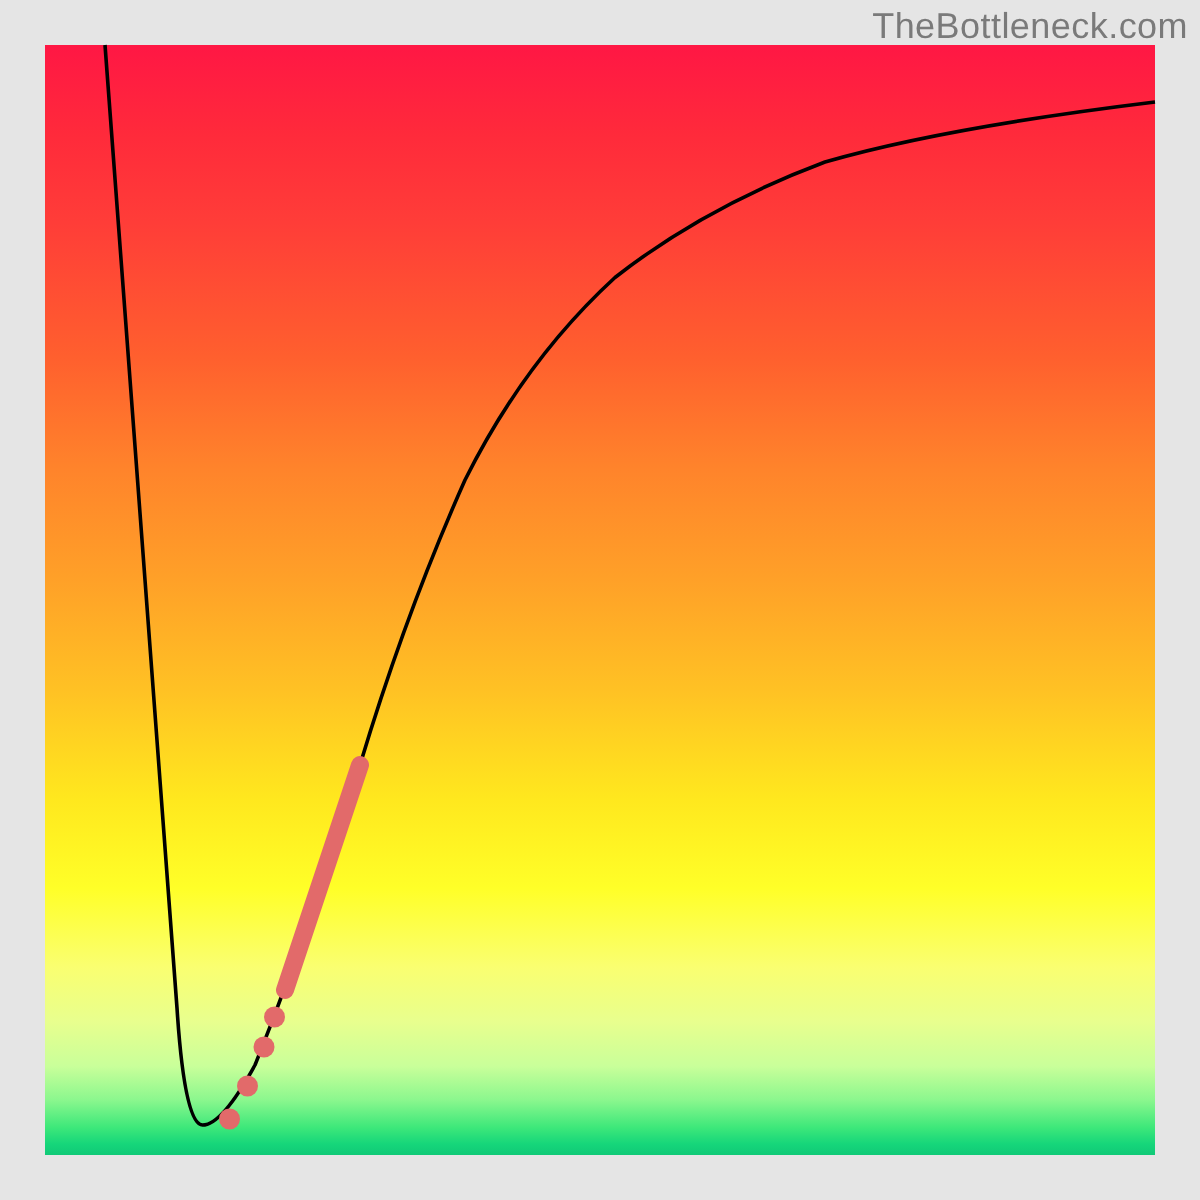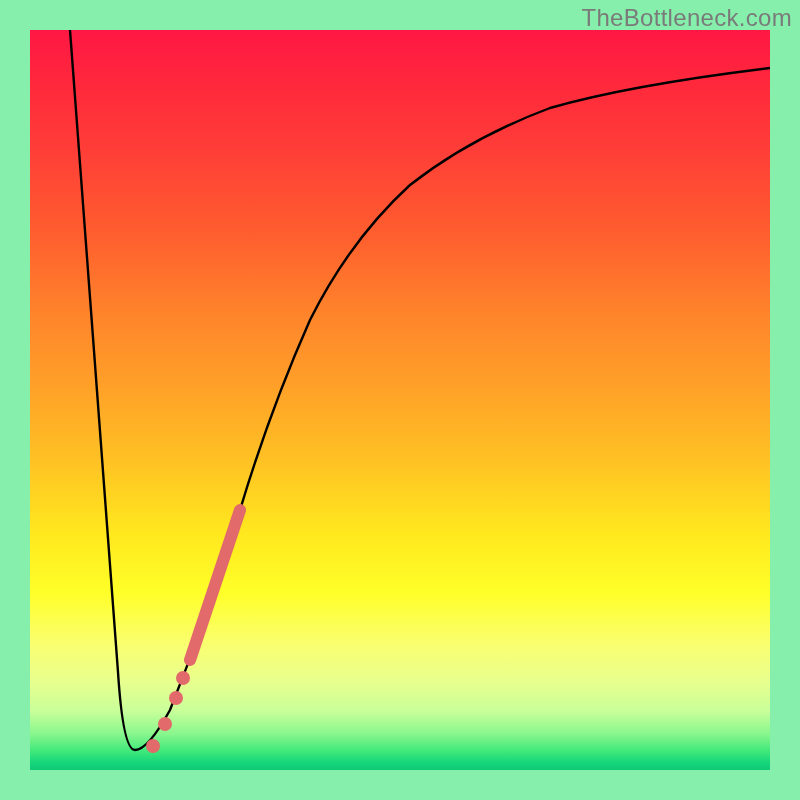--- a/index.html
+++ b/index.html
@@ -8,21 +8,21 @@
     width: 800px;
     height: 800px;
     overflow: hidden;
     background: #000;
     font-family: Arial, Helvetica, sans-serif;
   }
   .frame {
     position: relative;
     width: 800px;
     height: 800px;
-    background: #86efac;
+    background: #e5e5e5;
   }
   .plot-area {
     position: absolute;
     left: 30px;
     top: 30px;
     width: 740px;
     height: 740px;
     
     background: linear-gradient(
       to bottom,

